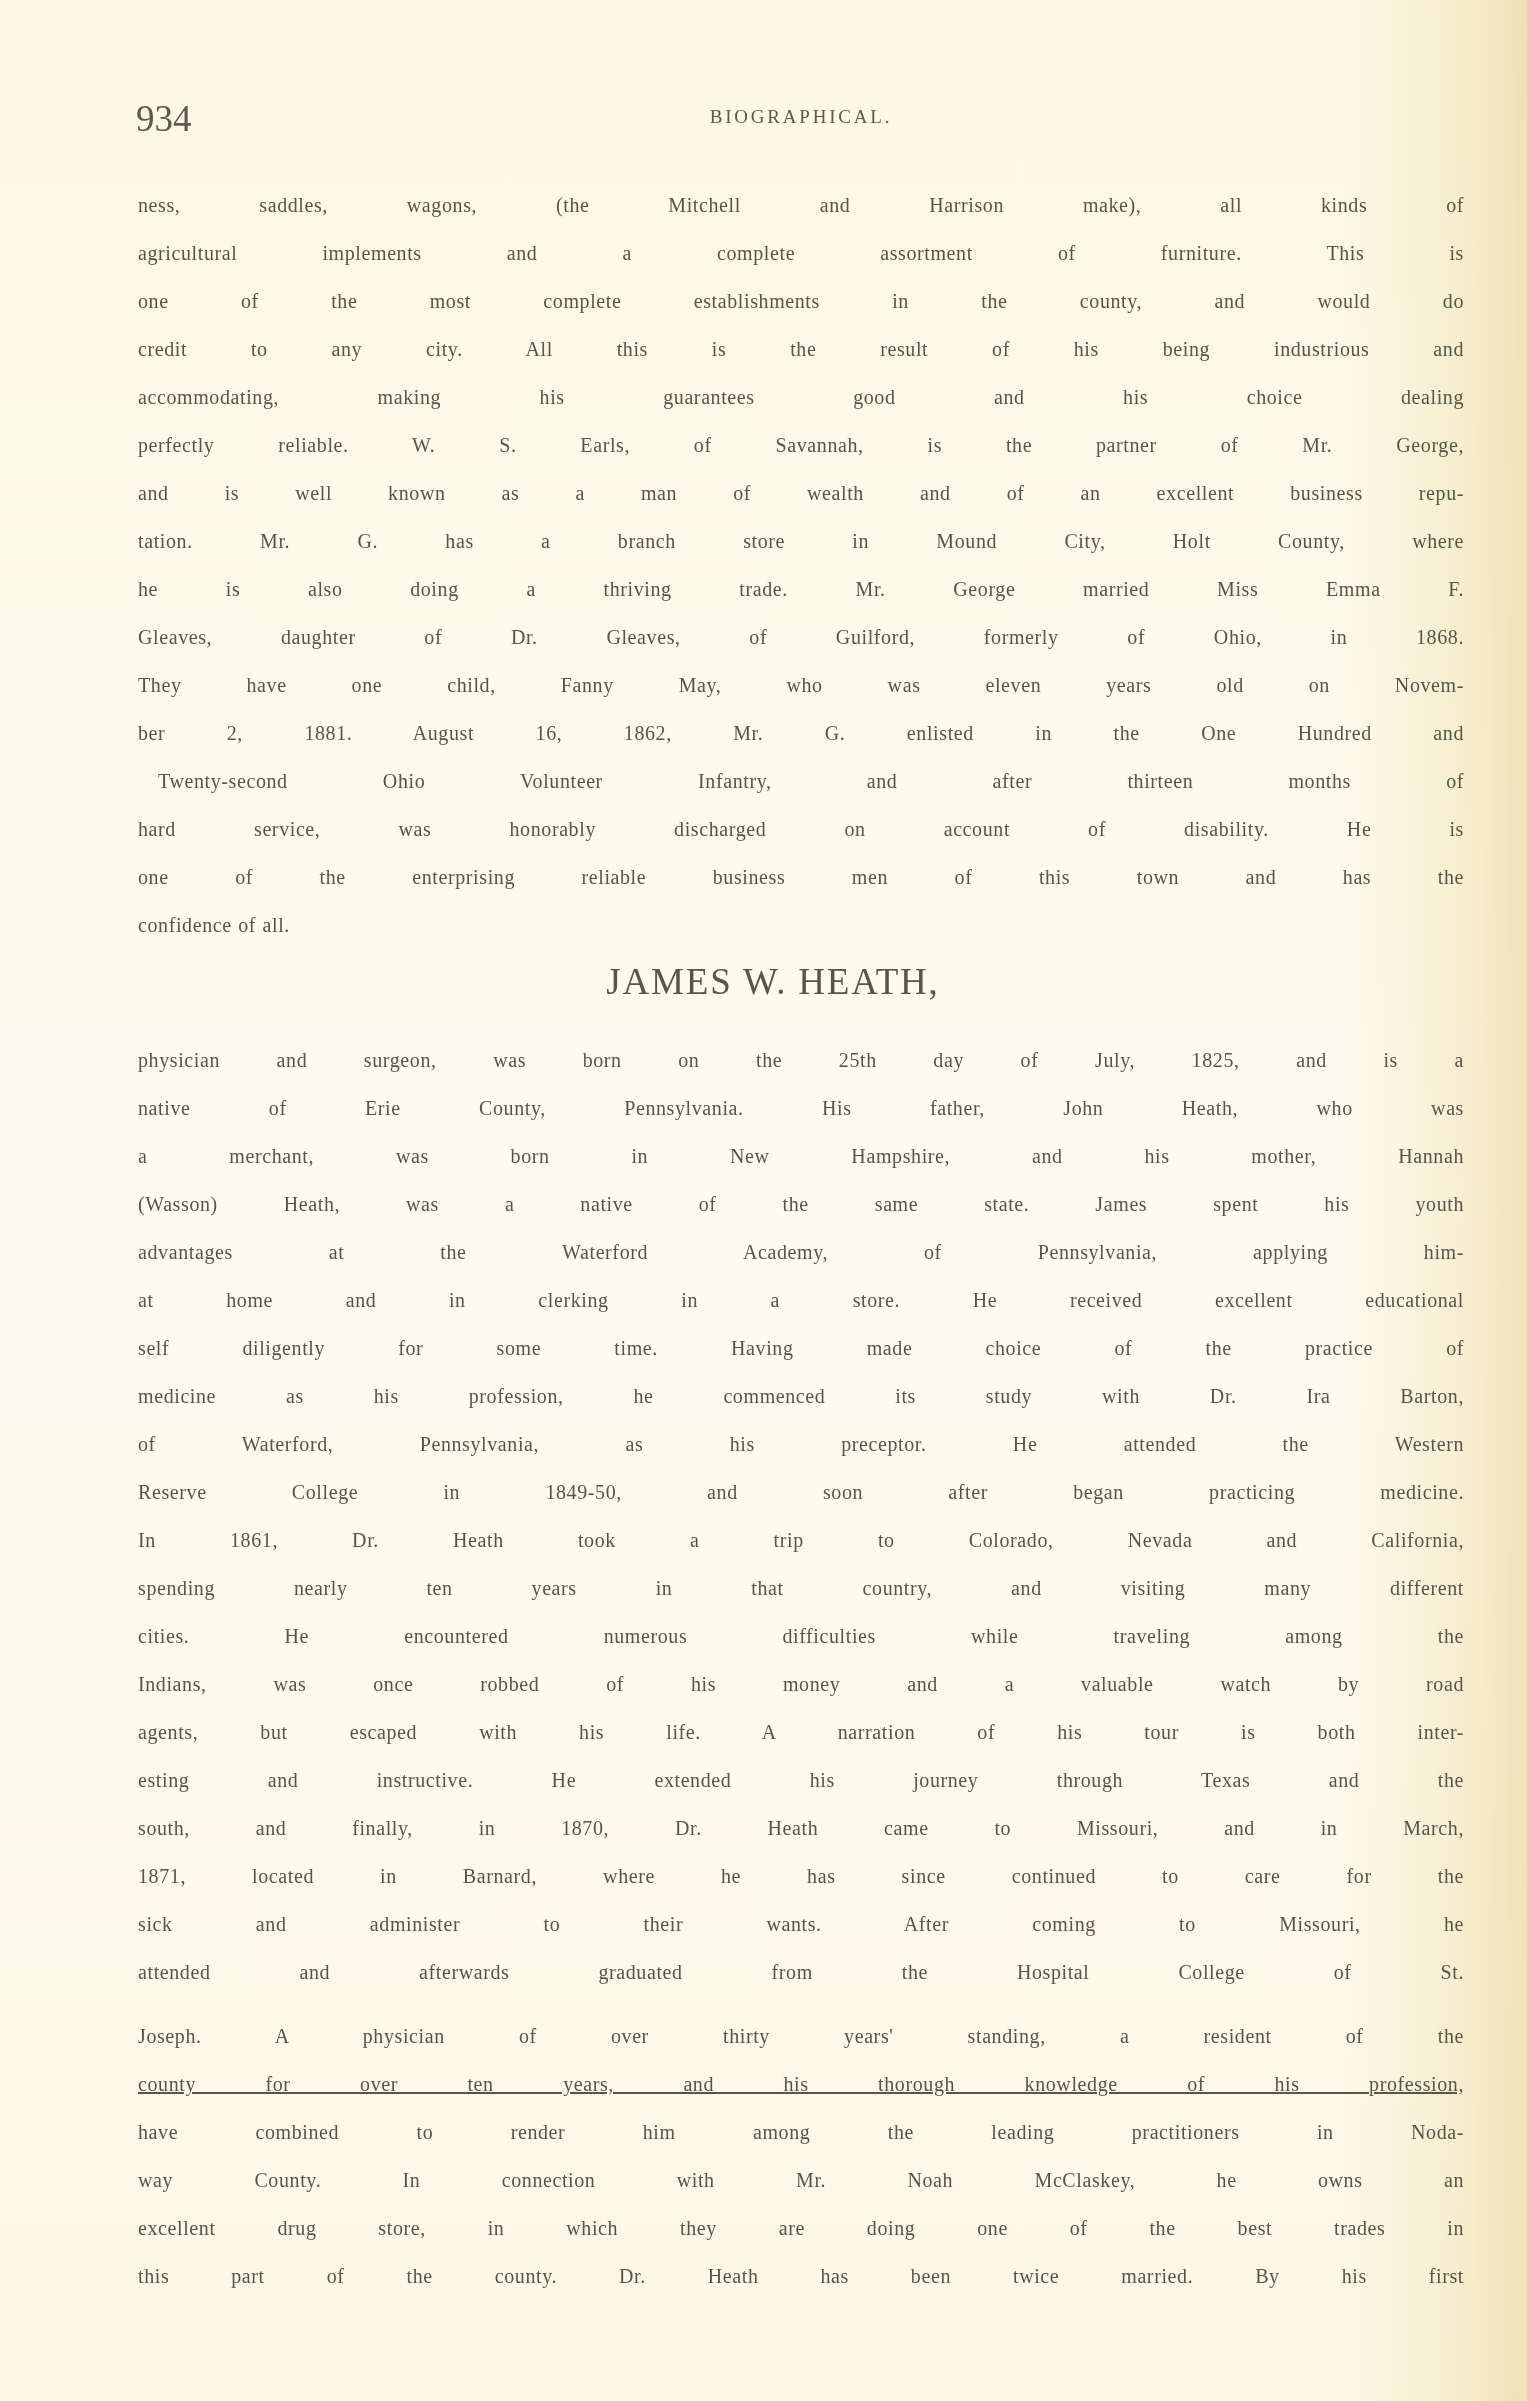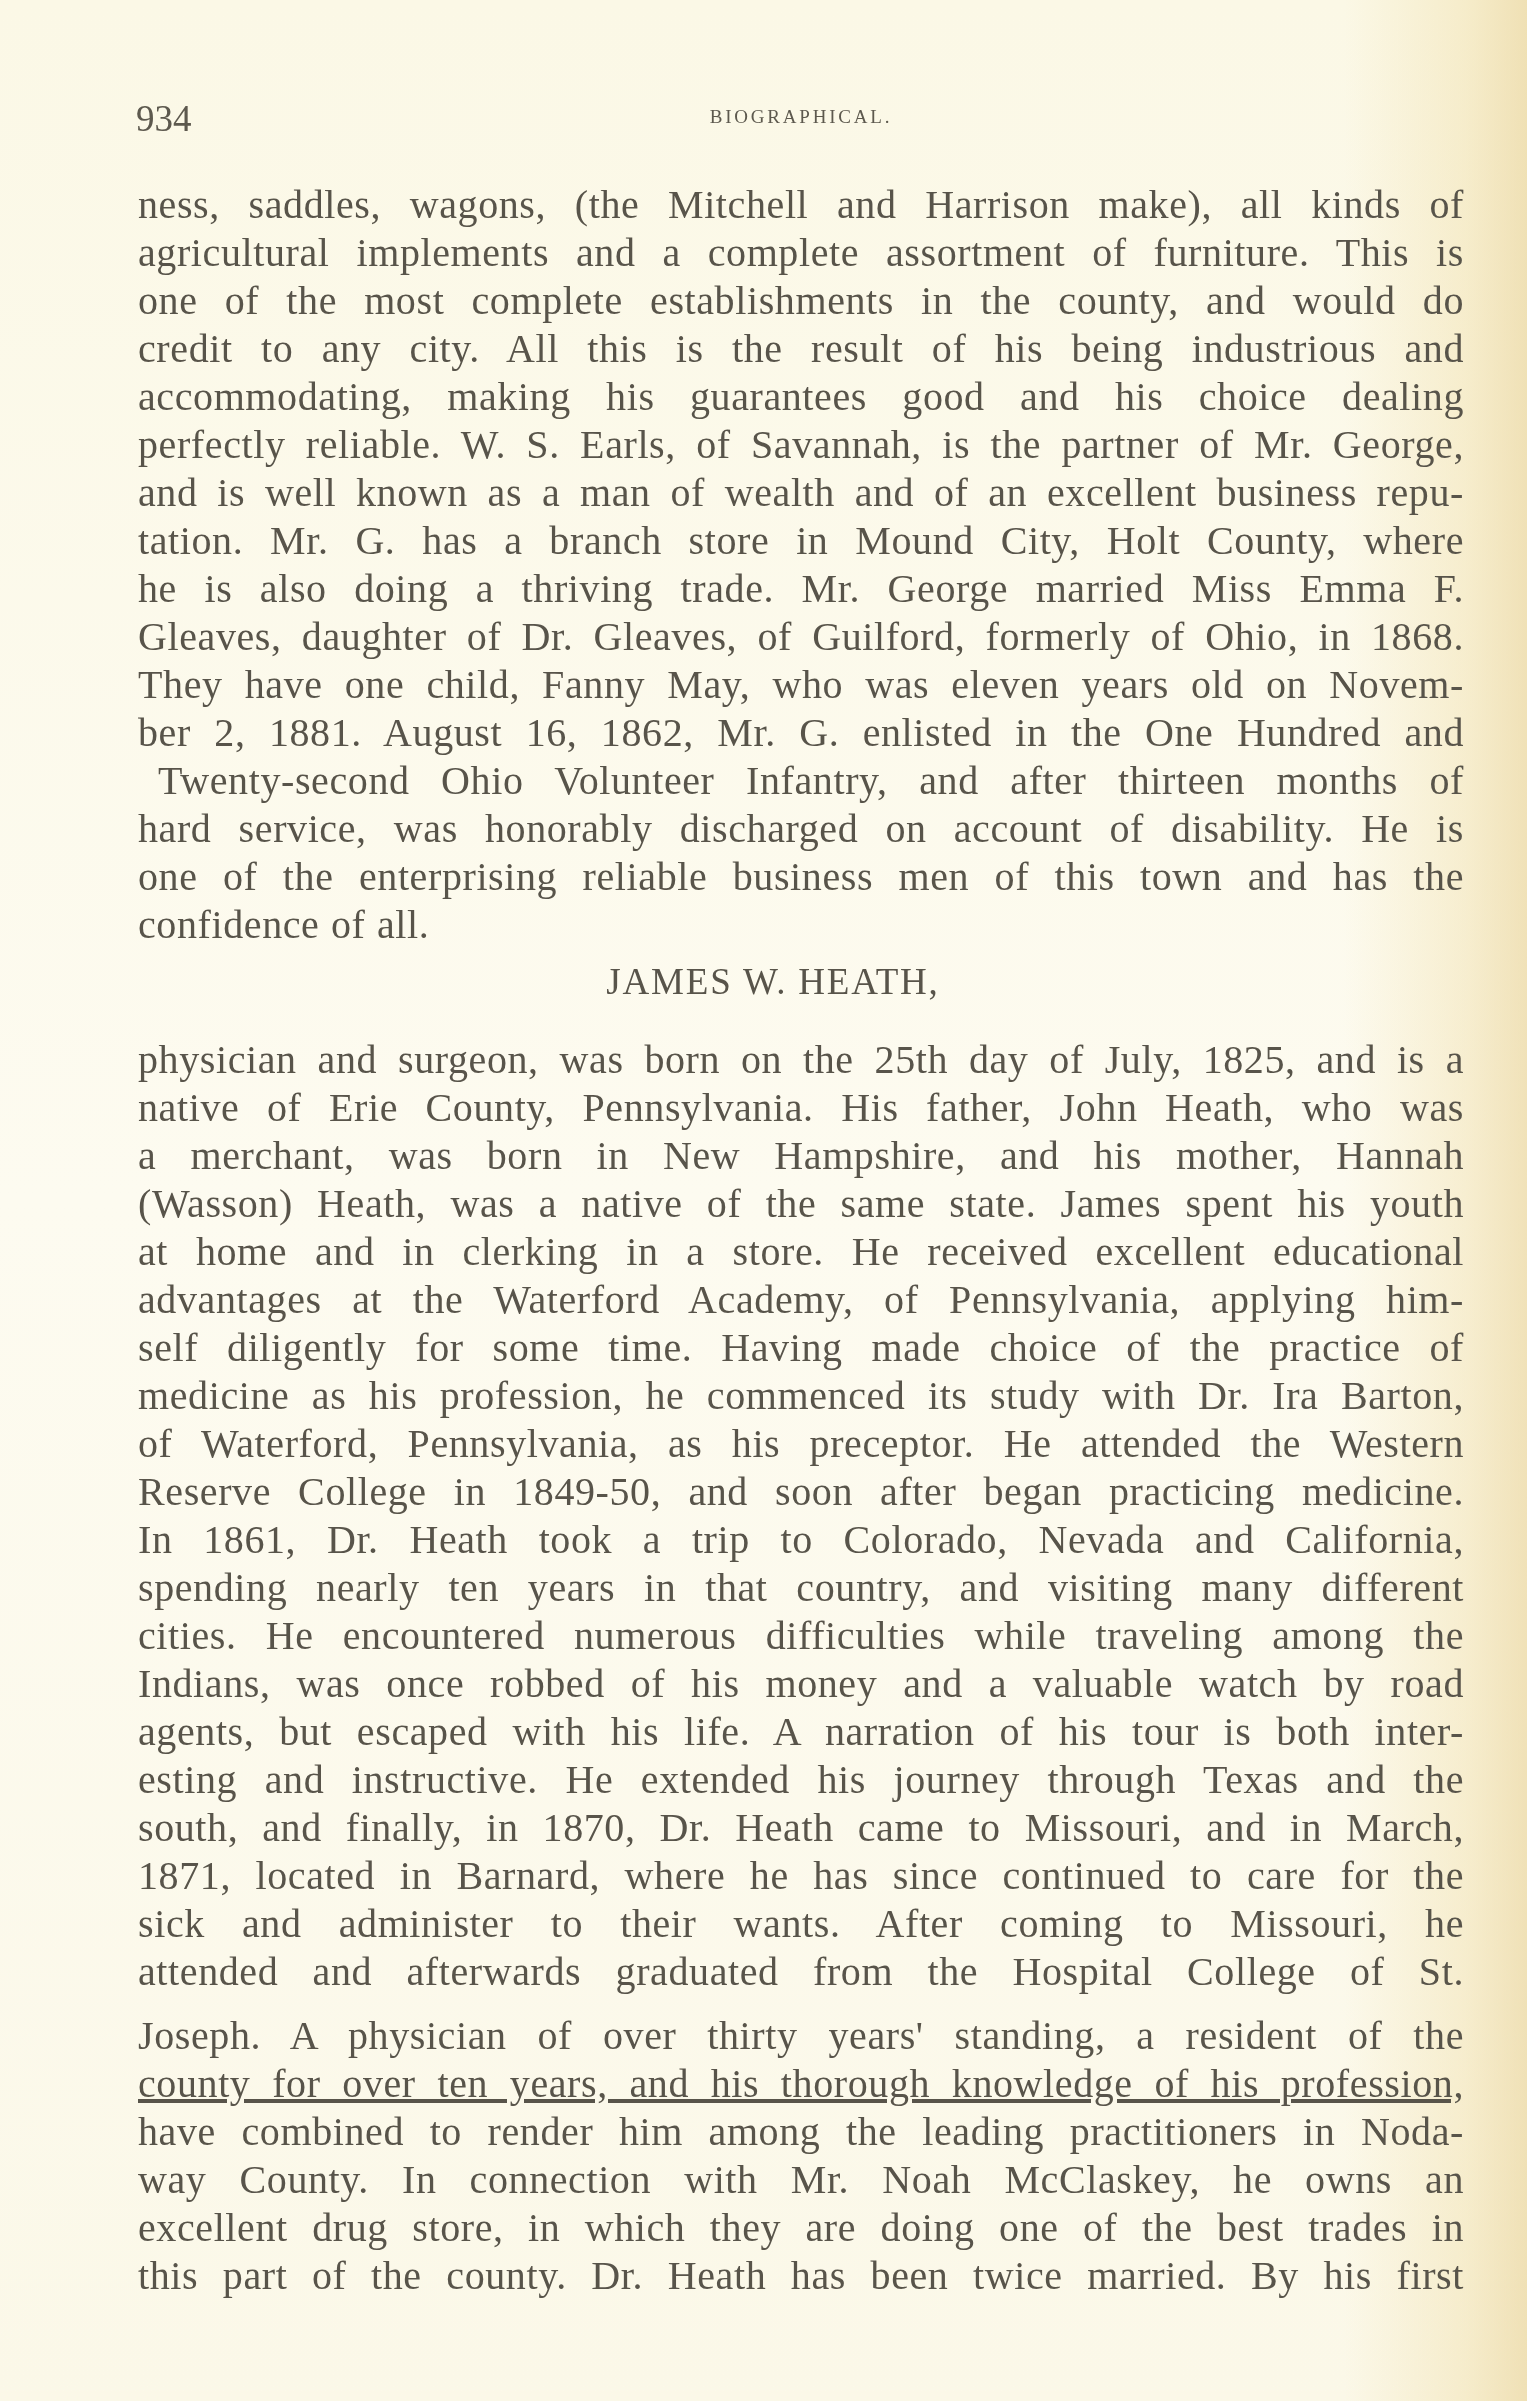--- a/index.html
+++ b/index.html
@@ -44,21 +44,21 @@
   }
   .text-block {
     position: absolute;
     left: 138px;
     width: 1326px;
   }
   .line {
     display: block;
     height: 48px;
     line-height: 48px;
-    font-size: 40px;
+    font-size: 20px;
     white-space: nowrap;
     text-align: justify;
     text-align-last: justify;
     letter-spacing: 0.6px;
     word-spacing: 0.9px;
     overflow: visible;
   }
   .line.last {
     text-align: left;
     text-align-last: left;
@@ -106,22 +106,22 @@
       <span class="line last" style="white-space: normal; overflow: hidden;">confidence of all.</span>
     </div>
 
   <div class="section-title">JAMES W. HEATH,</div>
 
   <div class="text-block" id="para-2">
       <span class="line" style="white-space: normal; overflow: hidden;">physician and surgeon, was born on the 25th day of July, 1825, and is a</span>
       <span class="line" style="white-space: normal; overflow: hidden;">native of Erie County, Pennsylvania.   His father, John Heath, who was</span>
       <span class="line" style="white-space: normal; overflow: hidden;">a merchant, was born in New Hampshire, and his mother, Hannah</span>
       <span class="line" style="white-space: normal; overflow: hidden;">(Wasson) Heath, was a native of the same state.   James spent his youth</span>
+      <span class="line" style="white-space: normal; overflow: hidden;">advantages at the Waterford Academy, of Pennsylvania, applying him-</span>
       <span class="line" style="white-space: normal; overflow: hidden;">at home and in clerking in a store.   He received excellent educational</span>
-      <span class="line" style="white-space: normal; overflow: hidden;">advantages at the Waterford Academy, of Pennsylvania, applying him-</span>
       <span class="line" style="white-space: normal; overflow: hidden;">self diligently for some time.   Having made choice of the practice of</span>
       <span class="line" style="white-space: normal; overflow: hidden;">medicine as his profession, he commenced its study with Dr. Ira Barton,</span>
       <span class="line" style="white-space: normal; overflow: hidden;">of Waterford, Pennsylvania, as his preceptor.   He attended the Western</span>
       <span class="line" style="white-space: normal; overflow: hidden;">Reserve College in 1849-50, and soon after began practicing medicine.</span>
       <span class="line" style="white-space: normal; overflow: hidden;">In 1861, Dr. Heath took a trip to Colorado, Nevada and California,</span>
       <span class="line" style="white-space: normal; overflow: hidden;">spending nearly ten years in that country, and visiting many different</span>
       <span class="line" style="white-space: normal; overflow: hidden;">cities.   He encountered numerous difficulties while traveling among the</span>
       <span class="line" style="white-space: normal; overflow: hidden;">Indians, was once robbed of his money and a valuable watch by road</span>
       <span class="line" style="white-space: normal; overflow: hidden;">agents, but escaped with his life.   A narration of his tour is both inter-</span>
       <span class="line" style="white-space: normal; overflow: hidden;">esting and instructive.   He extended his journey through Texas and the</span>

